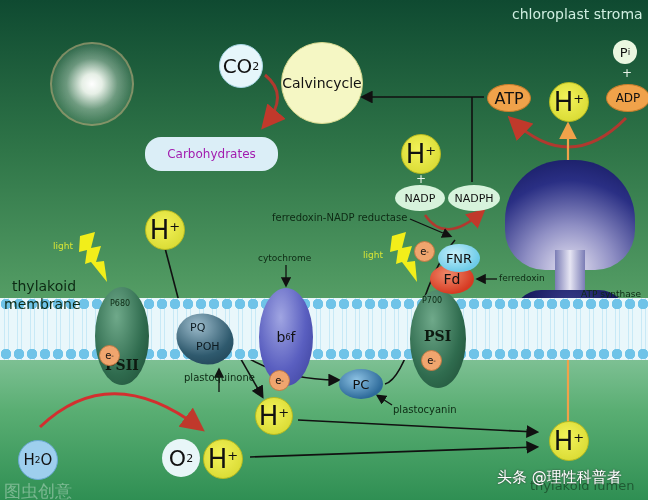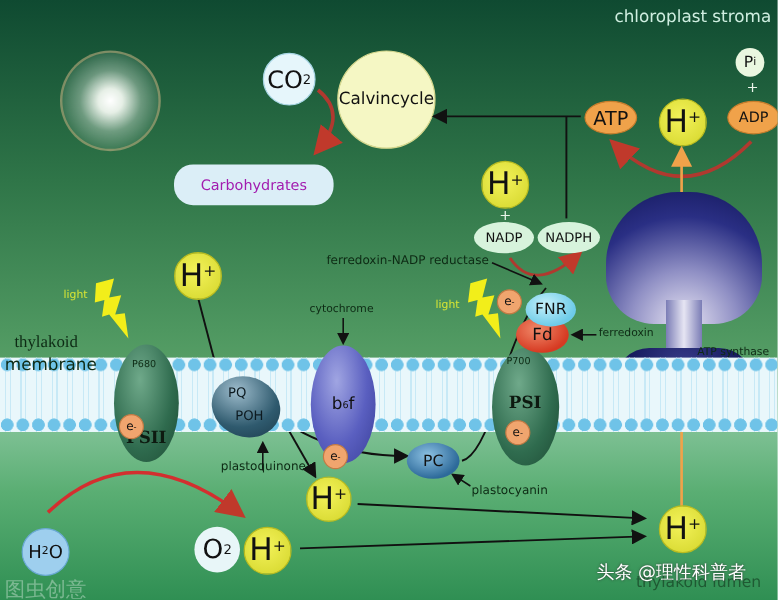--- a/index.html
+++ b/index.html
@@ -135,21 +135,21 @@
   <div class="abs" style="left:505px;top:160px;width:130px;height:196px;">
     <div class="abs" style="left:0;top:0;width:130px;height:110px;border-radius:60px 60px 40px 40px;
          background:radial-gradient(circle at 50% 100%,#e9e6f4 0%,#8f8fc4 35%,#2a2f84 70%,#13175a 100%);"></div>
     <div class="abs" style="left:50px;top:90px;width:30px;height:60px;background:linear-gradient(90deg,#7a7cb5,#e6e5f3,#7a7cb5);"></div>
     <div class="abs" style="left:8px;top:130px;width:114px;height:62px;border-radius:28px;background:radial-gradient(circle at 50% 30%,#3a3f8c,#13175a 70%);"></div>
   </div>
   <div class="txt small" style="left:581px;top:289px;font-size:9px;">ATP synthase</div>
 
   <div class="membrane"></div>
   <div class="txt" style="left:8px;top:278px;font-size:14px;color:#0d2a14;line-height:18px;text-align:left;top:277px;">
-    <div style="padding-left:4px;font-family:Liberation Serif, serif;">thylakoid</div>
+    <div style="padding-left:4px;">thylakoid</div>
   </div>
   <div class="txt" style="left:4px;top:296px;font-size:14px;color:#0d2a14;">membrane</div>
 
   <div class="txt" style="left:53px;top:241px;font-size:9px;color:#d9e634;">light</div>
   <div class="txt" style="left:363px;top:250px;font-size:9px;color:#d9e634;">light</div>
 
   <div class="circle hplus" style="left:145px;top:210px;width:38px;height:38px;">
     <span>H</span>
       <sup>+</sup>
   </div>
@@ -159,21 +159,21 @@
     <div class="txt" style="left:10px;top:38px;font-size:14px;font-weight:bold;font-family:'DejaVu Serif',serif;color:#0d1a10;margin-top:32px;">PSII</div>
   </div>
   <div class="circle electron" style="left:99px;top:345px;width:19px;height:19px;">
     <span>e</span>
       <sup style="font-size:7px;">-</sup>
   </div>
 
   <div class="gradient-ell" style="left:176px;top:314px;width:58px;height:50px;background:radial-gradient(ellipse at 30% 30%,#9dbccc,#2f5a6e 60%,#1b3a4a);transform:rotate(20deg);"></div>
   <div class="txt" style="left:190px;top:321px;font-size:11px;color:#0d1a20;">PQ</div>
   <div class="txt" style="left:196px;top:340px;font-size:11px;color:#0d1a20;">POH</div>
-  <div class="txt small" style="left:184px;top:384px;text-align:center;">plastoquinone</div>
+  <div class="txt small" style="left:184px;top:372px;text-align:center;">plastoquinone</div>
 
   <div class="txt small" style="left:258px;top:253px;font-size:9px;">cytochrome</div>
   <div class="gradient-ell" style="left:259px;top:288px;width:54px;height:98px;background:radial-gradient(ellipse at 40% 30%,#a0a5e2,#5a5fc0 55%,#3a3f99);display:flex;align-items:center;justify-content:center;font-size:14px;color:#111;">
     <span>b</span>
       <sub style="font-size:8px;">6</sub>
       <span>f</span>
   </div>
   <div class="circle electron" style="left:269px;top:370px;width:19px;height:19px;">
     <span>e</span>
       <sup style="font-size:7px;">-</sup>

